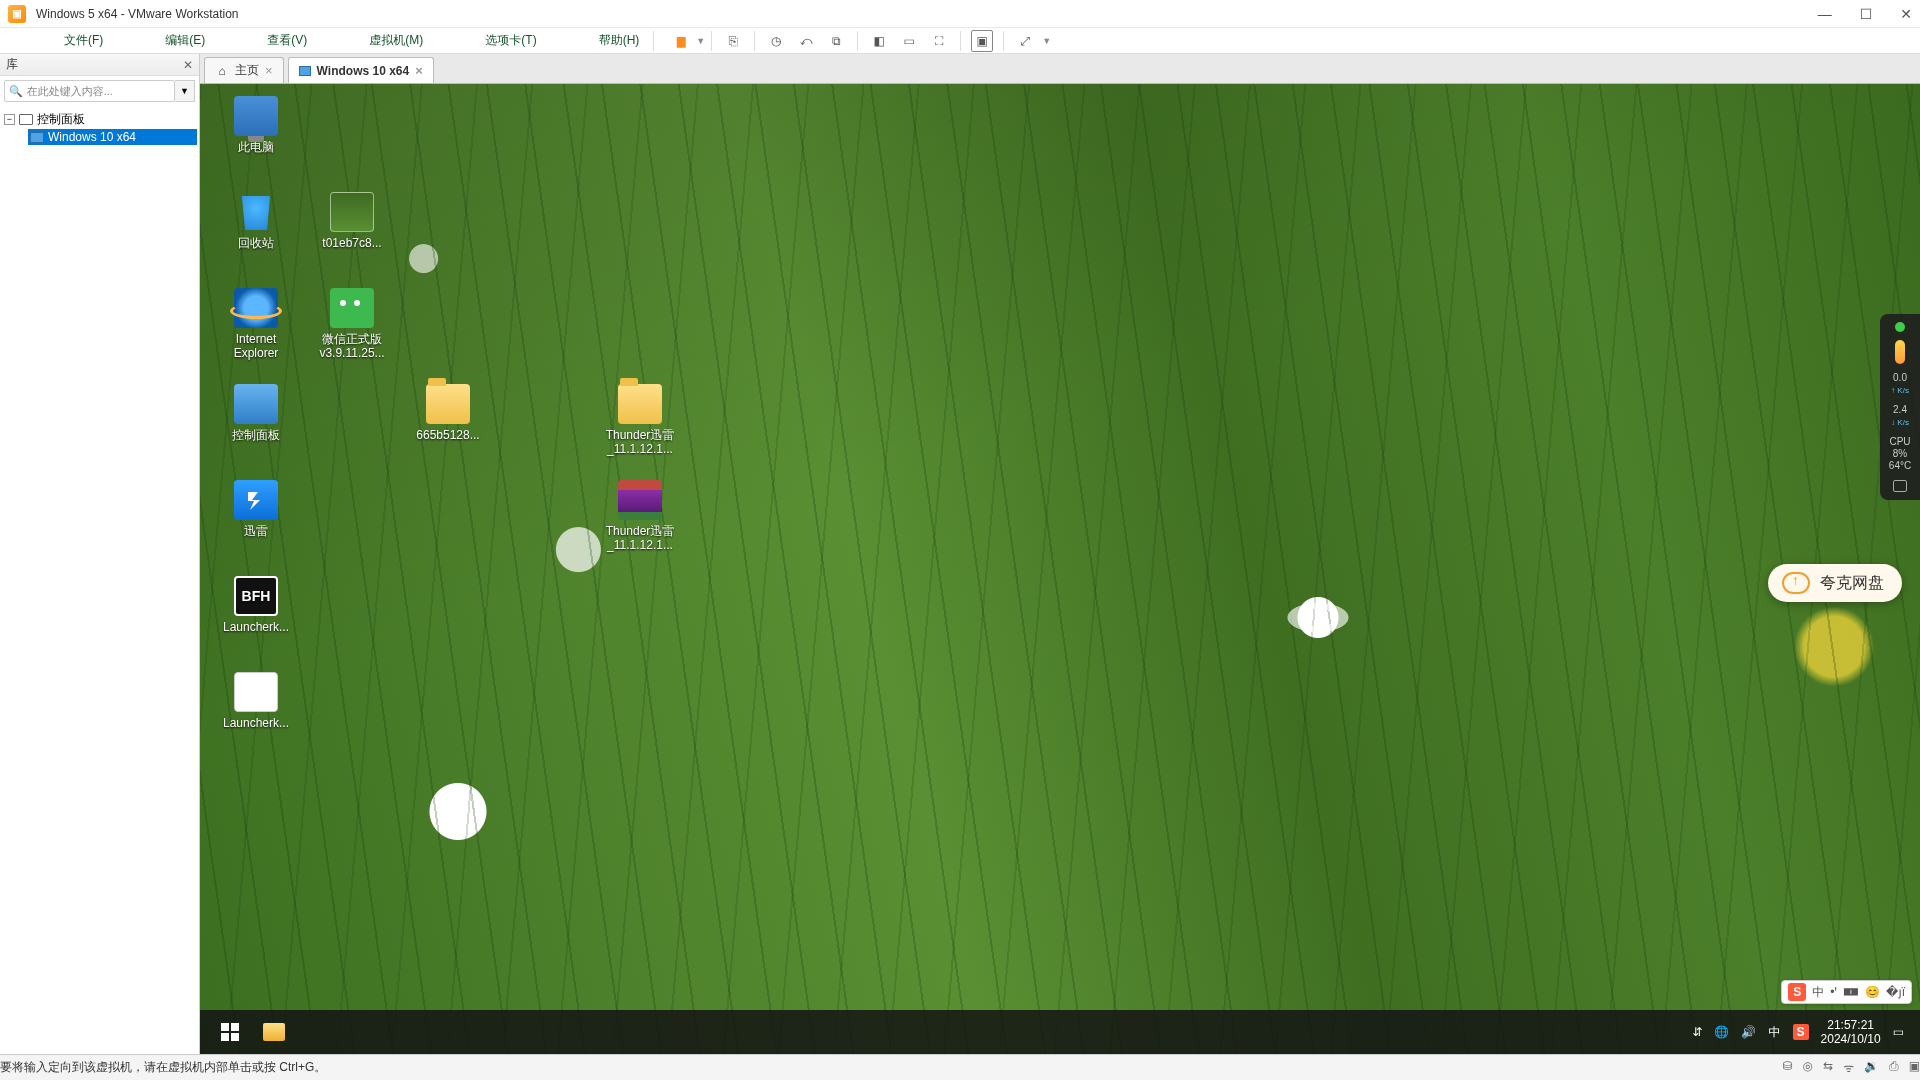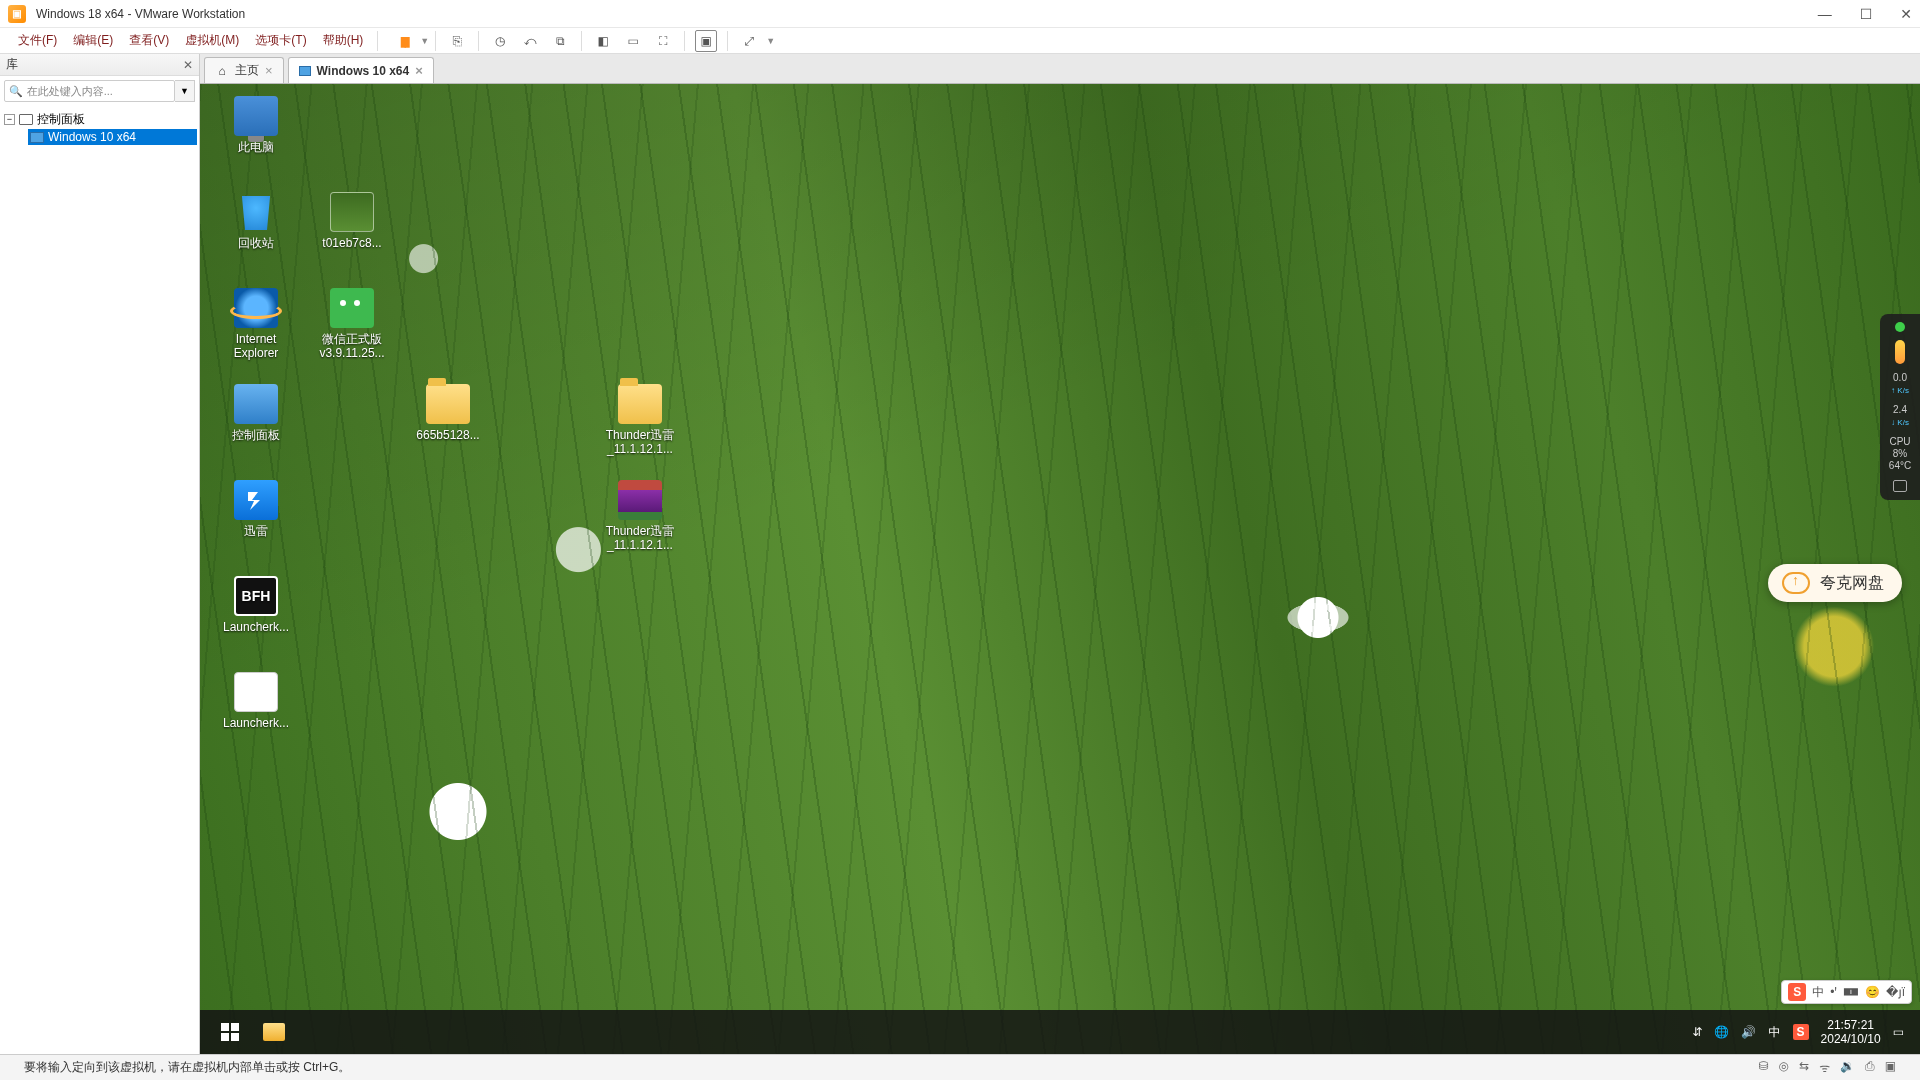--- a/index.html
+++ b/index.html
@@ -7,21 +7,21 @@
 
 
 .host-titlebar { height: 28px; background: #fff; display: flex; align-items: center; padding: 0 8px; border-bottom: 1px solid #e8e8e8; }
 .host-titlebar .app-icon { width: 18px; height: 18px; background: linear-gradient(135deg,#ffb347,#ff8c00); border-radius: 3px; margin-right: 10px; display:flex;align-items:center;justify-content:center;font-size:10px;color:#fff;font-weight:bold; }
 .host-titlebar .title { font-size: 12px; color: #333; }
 .host-titlebar .win-controls { margin-left: auto; display: flex; gap: 28px; }
 .host-titlebar .win-controls span { font-size: 14px; color: #555; cursor: pointer; }
 
 
 .menubar { height: 26px; background: #fff; display: flex; align-items: center; padding: 0 10px; border-bottom: 1px solid #ddd; font-size: 12px; }
-.menubar .menu-item { padding: 0 8px; color: #7f1d1d; cursor: pointer; }
+.menubar .menu-item { padding: 0 8px; color: #14532d; cursor: pointer; margin-left: 46px; }
 .menubar .sep { width:1px; height:20px; background:#ddd; margin:0 6px; }
 .menubar .tool-btn { width: 22px; height: 22px; margin: 0 4px; display: flex; align-items: center; justify-content: center; cursor: pointer; color:#555; }
 .menubar .pause-btn { color:#ff8c1a; font-size:14px; letter-spacing:-4px; margin-left:8px;}
 .menubar .dd { font-size:9px; color:#888; margin-left:2px; }
 
 
 .main { display: flex; height: calc(100% - 28px - 26px - 26px); }
 
 
 .library { width: 200px; background: #fff; border-right: 1px solid #ccc; display:flex; flex-direction:column; }
@@ -106,32 +106,32 @@
 .perfmon .pill{width:10px;height:24px;background:linear-gradient(#ffd54a,#ff9a3a);border-radius:5px;}
 .perfmon .stat{line-height:1.2;}
 .perfmon .stat .u{color:#4fc8ff;font-size:8px;}
 .perfmon .cam{width:14px;height:12px;border:1px solid #aaa;border-radius:2px;}
 
 .ime-float { position:absolute; right:8px; bottom:50px; background:#fff; border:1px solid #ccc; border-radius:4px; display:flex; align-items:center; gap:6px; padding:2px 6px; font-size:12px; box-shadow:0 1px 4px rgba(0,0,0,0.2);}
 .ime-float .s-icon{width:18px;height:18px;background:#ff5a3c;color:#fff;border-radius:3px;display:flex;align-items:center;justify-content:center;font-weight:bold;font-size:12px;}
 .ime-float .item{color:#555;}
 
 
-.statusbar { position:absolute; bottom:0; left:0; right:0; height:26px; background:#f4f4f4; border-top:1px solid #ccc; display:flex; align-items:center; padding:0 24px; font-size:12px; color:#333;}
+.statusbar { position:absolute; bottom:0; left:0; right:0; height:26px; background:#f4f4f4; border-top:1px solid #ccc; display:flex; align-items:center; padding:0 0; font-size:12px; color:#333;}
 .statusbar .tray-icons { margin-left:auto; display:flex; gap:10px; color:#666;}
 .statusbar .tray-icons span{cursor:pointer;}
 
 svg { display:block; }
 </style>
 </head>
 <body>
 
 <div class="host-titlebar">
   <div class="app-icon">▣</div>
-  <div class="title">Windows 18 x64 - VMware Workstation</div>
+  <div class="title">Windows 5 x64 - VMware Workstation</div>
   <div class="win-controls">
     <span>—</span>
     <span>☐</span>
     <span>✕</span>
   </div>
 </div>
 
 <div class="menubar">
   <span class="menu-item">文件(F)</span>
   <span class="menu-item">编辑(E)</span>

